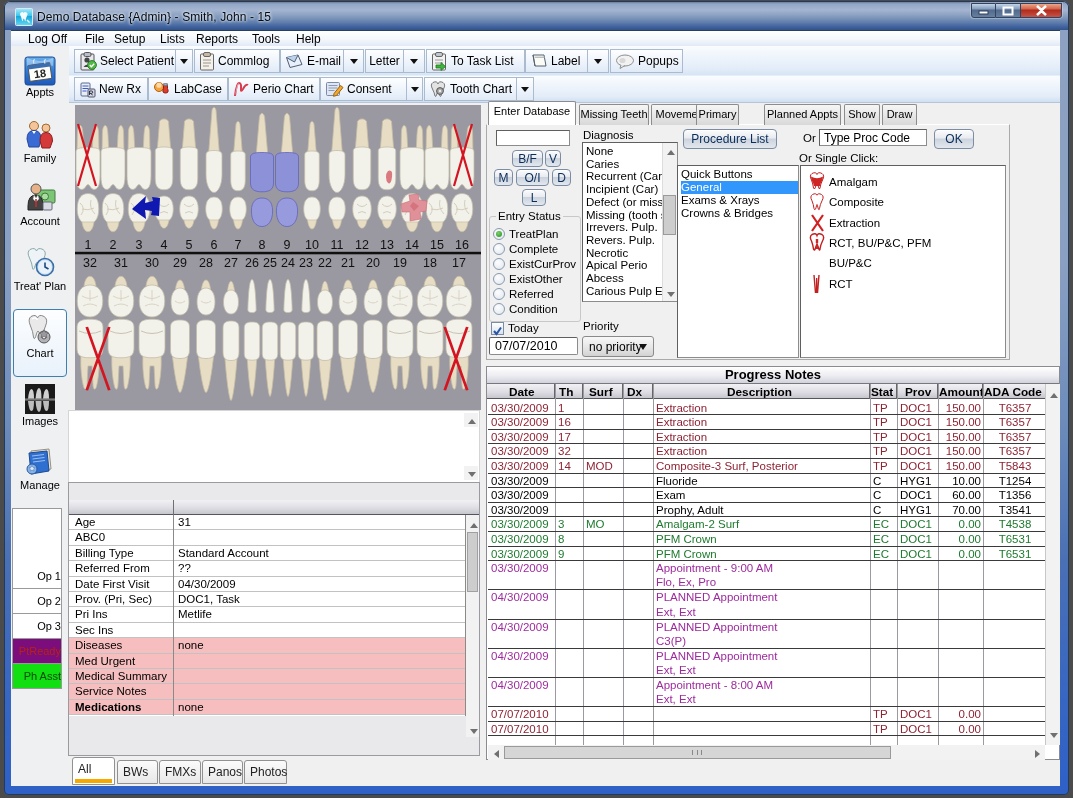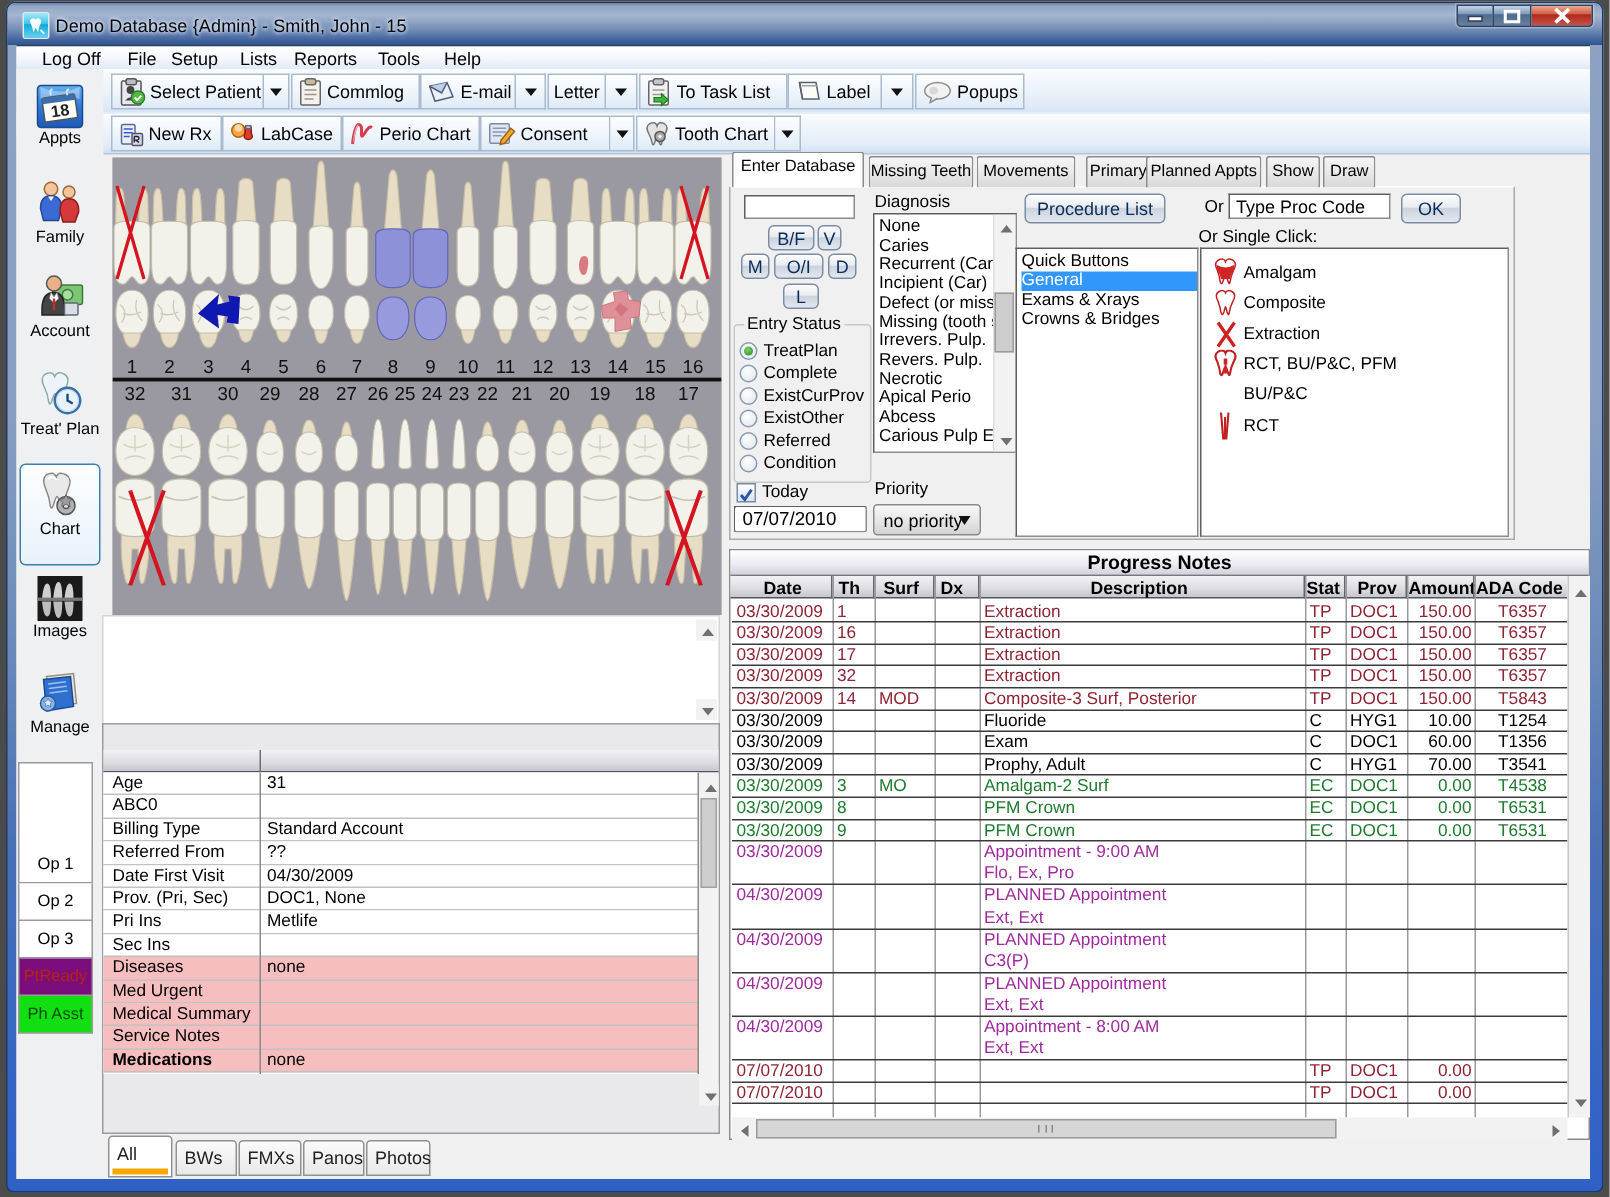--- a/index.html
+++ b/index.html
@@ -32,21 +32,21 @@
   #tb2 { left:11px; top:76px; width:1049px; height:27px; background:linear-gradient(180deg,#fafcfe 0,#e2ecf8 80%,#cfdff2 100%); border-bottom:1px solid #b5c6da;}
   .tbtn { white-space:nowrap; position:absolute; display:flex; align-items:center; border:1px solid #aabbd0; background:linear-gradient(180deg,#fdfeff 0,#eef4fb 55%,#dfeaf7 100%); font-size:12px; color:#000; }
   .tbtn .ic { margin:0 3px 0 4px; }
   .tarw { position:absolute; border:1px solid #aabbd0; border-left:none; display:flex; align-items:center; justify-content:center; background:linear-gradient(180deg,#fdfeff 0,#eef4fb 55%,#dfeaf7 100%); }
   .arwg:after { content:""; display:block; width:0; height:0; border:4px solid transparent; border-top:5px solid #111; margin-top:4px; }
   
   #sidebar { left:11px; top:46px; width:58px; height:740px; background:#eef0f2; }
   .sbitem { position:absolute; width:58px; text-align:center; font-size:11px; color:#000; }
   .sbitem svg { display:block; margin:0 auto; }
   #sb-chart-sel { position:absolute; left:13px; top:309px; width:54px; height:68px; background:linear-gradient(180deg,#fdfeff,#e8f1fb); border:1px solid #3c7fb1; border-radius:4px; }
-  .opbox { position:absolute; left:12px; width:50px; height:25px; background:#fff; border:1px solid #9a9a9a; border-top:none; font-size:11px; text-align:center; line-height:24px; }
+  .opbox { position:absolute; left:12px; width:50px; height:25px; background:#fff; border:1px solid #9a9a9a; border-top:none; font-size:11px; text-align:right; line-height:24px; }
   
   #chartbg { left:75px; top:105px; width:406px; height:305px; background:#9a98a0; }
   #notesbox { left:68px; top:410px; width:412px; height:73px; background:#fff; border:1px solid #d5d5d5; }
   #ptinfo { left:68px; top:482px; width:412px; height:274px; background:#e9e9ec; border:1px solid #9a9aa0; }
   .paneltitle { height:17px; background:linear-gradient(180deg,#ffffff 0,#ececf2 55%,#d2d2dc 100%); border-bottom:1px solid #77777e; text-align:center; font-weight:bold; font-size:13px; }
   .gridhead { background:linear-gradient(180deg,#f2f2f5 0,#dcdce2 60%,#c6c6ce 100%); border-bottom:1px solid #55555a; }
   
   .pirow { position:absolute; left:0; width:397px; height:15.4px; font-size:11.5px; color:#000; border-bottom:1px solid #c2c2c2; background:#fff; overflow:visible; }
   .pirow .c1 { position:absolute; left:6px; top:1px; }
   .pirow .c2 { position:absolute; left:109px; top:1px; }
@@ -531,21 +531,21 @@
     <div class="pirow" style="top:46.2px">
         <span class="c1">Referred From</span>
         <span class="c2">??</span>
       </div>
     <div class="pirow" style="top:61.6px">
         <span class="c1">Date First Visit</span>
         <span class="c2">04/30/2009</span>
       </div>
     <div class="pirow" style="top:77px">
         <span class="c1">Prov. (Pri, Sec)</span>
-        <span class="c2">DOC1, None</span>
+        <span class="c2">DOC1, Task</span>
       </div>
     <div class="pirow" style="top:92.4px">
         <span class="c1">Pri Ins</span>
         <span class="c2">Metlife</span>
       </div>
     <div class="pirow" style="top:107.8px">
         <span class="c1">Sec Ins</span>
       </div>
     <div class="pirow pink" style="top:123.2px">
         <span class="c1" style="font-weight:normal">Diseases</span>
@@ -577,21 +577,21 @@
 <div class="btab" style="left:72px;top:757px;width:43px;height:28px;background:#fff;z-index:3">All<div style="position:absolute;left:2px;bottom:1px;width:37px;height:4px;background:#f5a800"></div></div>
 <div class="btab" style="left:117px;top:760px;width:41px">BWs</div>
 <div class="btab" style="left:159px;top:760px;width:42px">FMXs</div>
 <div class="btab" style="left:202px;top:760px;width:41px">Panos</div>
 <div class="btab" style="left:244px;top:760px;width:43px">Photos</div>
 
 <div id="rtabpane" class="abs"></div>
 <div class="rtab sel" style="left:488px;width:88px">Enter Database</div>
 <div class="rtab" style="left:579px;width:70px">Missing Teeth</div>
 <div class="rtab" style="left:651px;width:66px">Movements</div>
-<div class="rtab" style="left:724px;width:43px">Primary</div>
+<div class="rtab" style="left:696px;width:43px">Primary</div>
 <div class="rtab" style="left:764px;width:77px">Planned Appts</div>
 <div class="rtab" style="left:844px;width:36px">Show</div>
 <div class="rtab" style="left:882px;width:35px">Draw</div>
 
 <div class="sunken abs" style="left:496px;top:130px;width:74px;height:16px"></div>
 <div class="gbtn" style="left:512px;top:150px;width:31px;height:17px">B/F</div>
 <div class="gbtn" style="left:545px;top:150px;width:16px;height:17px">V</div>
 <div class="gbtn" style="left:494px;top:169px;width:19px;height:17px">M</div>
 <div class="gbtn" style="left:516px;top:169px;width:33px;height:17px">O/I</div>
 <div class="gbtn" style="left:552px;top:169px;width:19px;height:17px">D</div>

